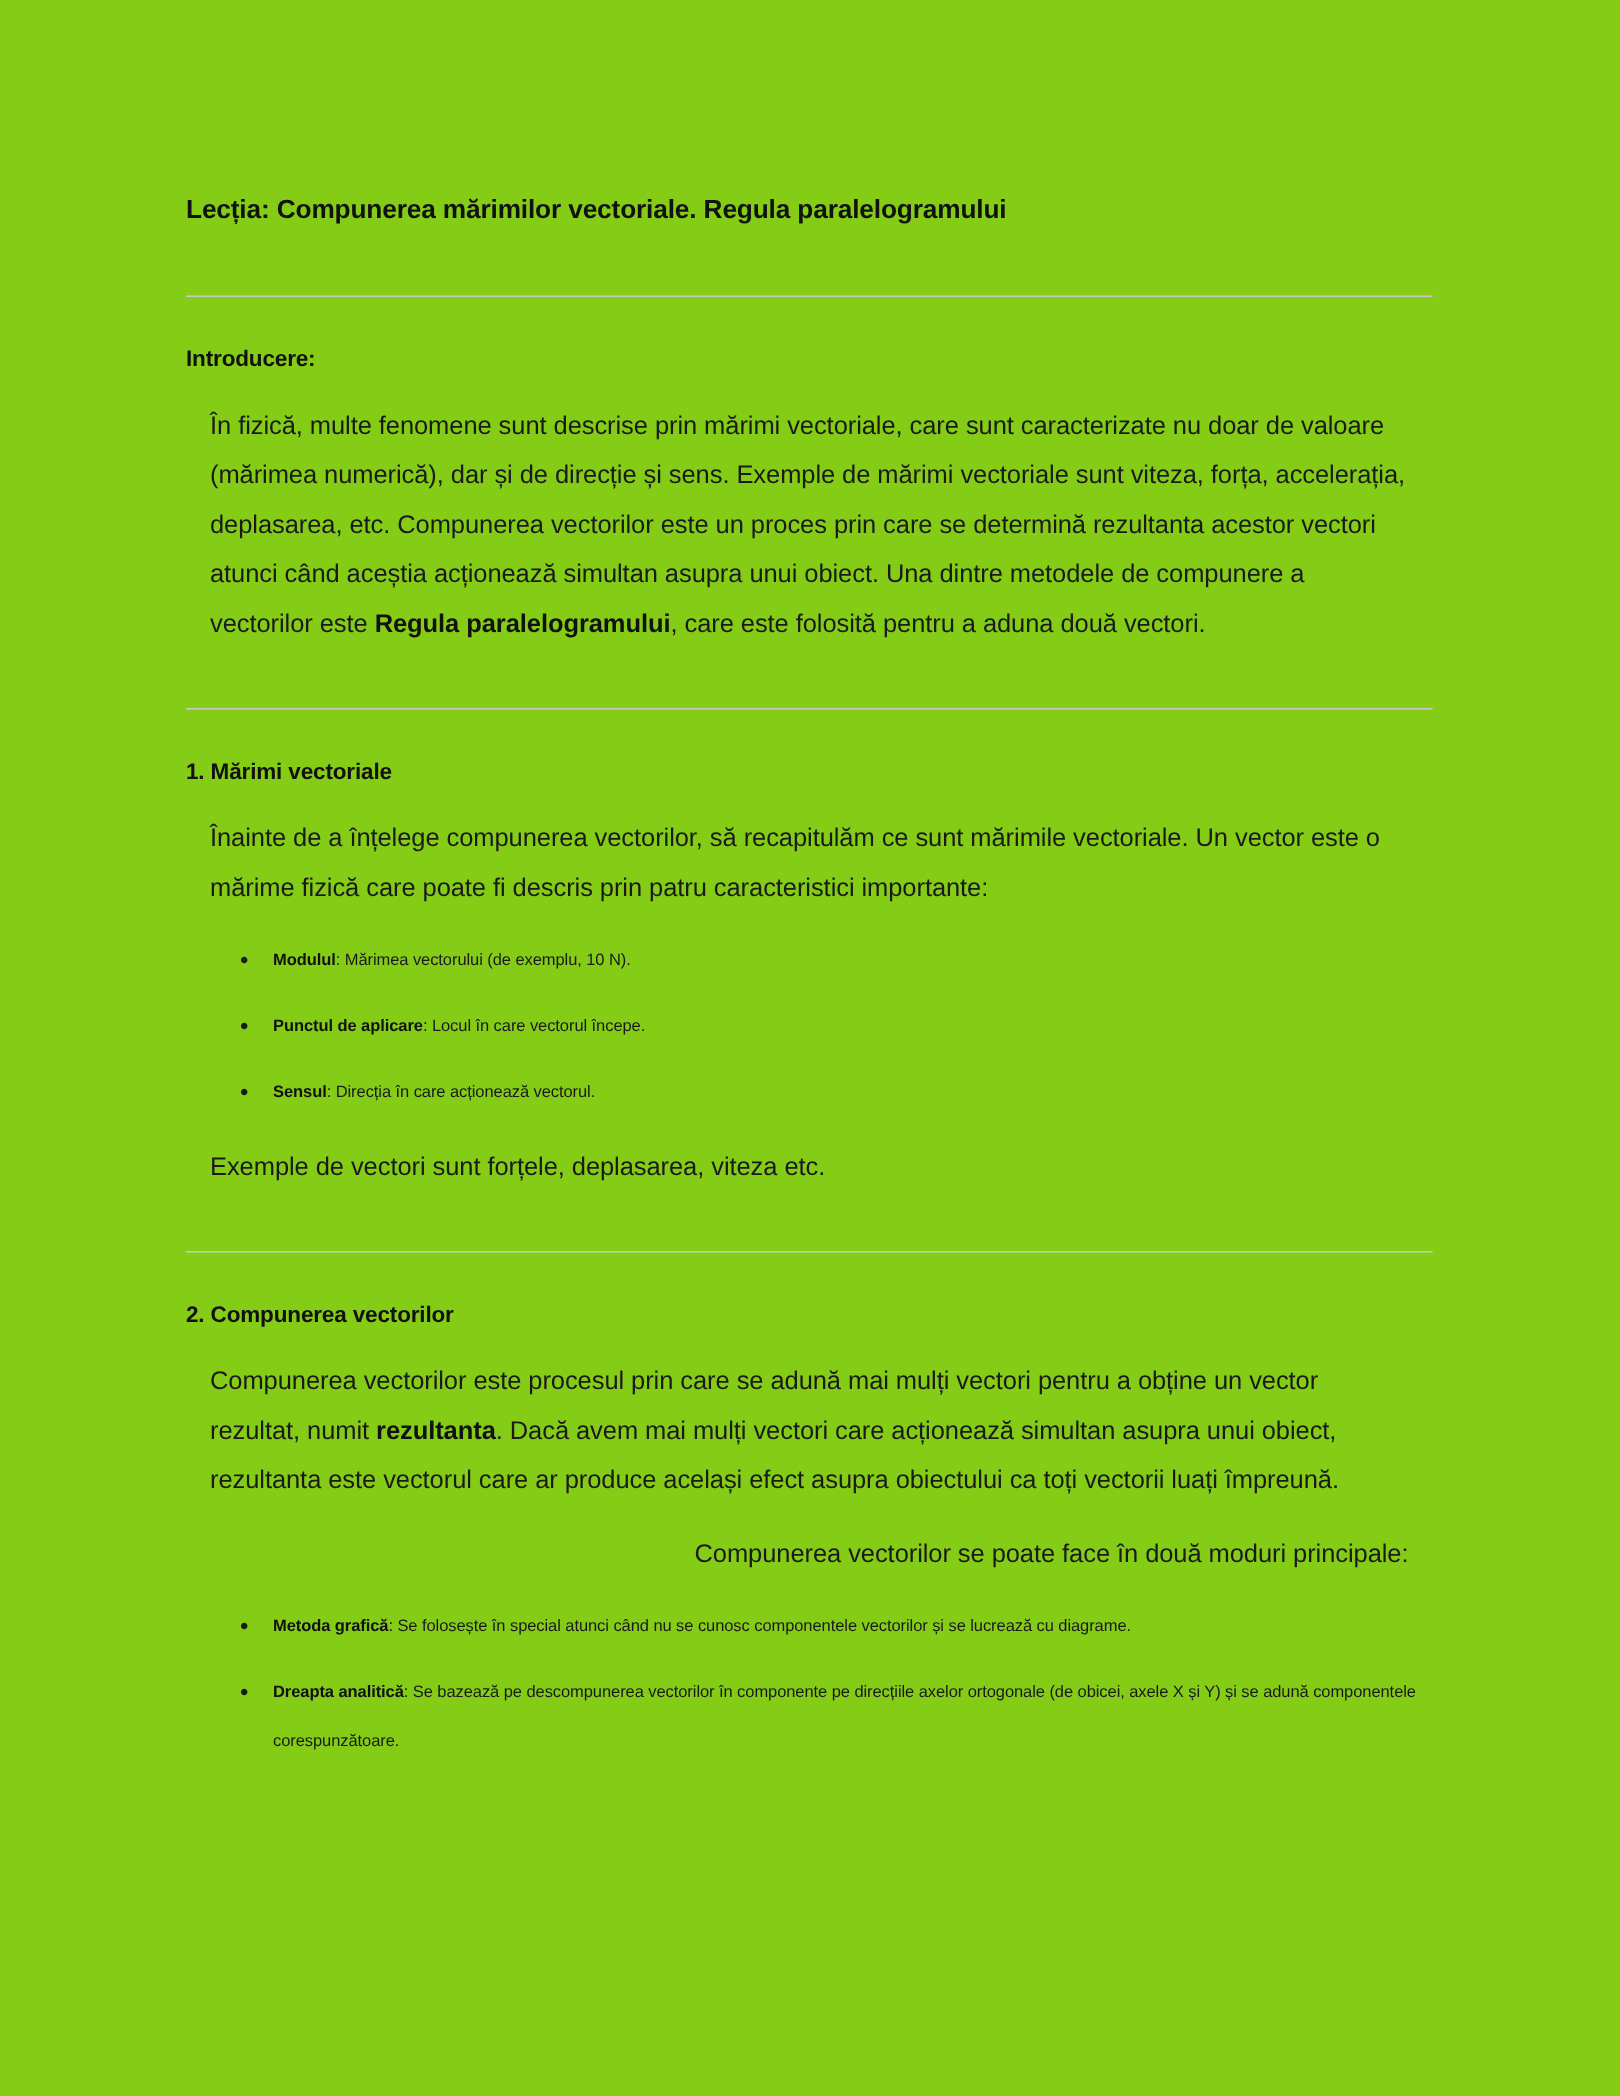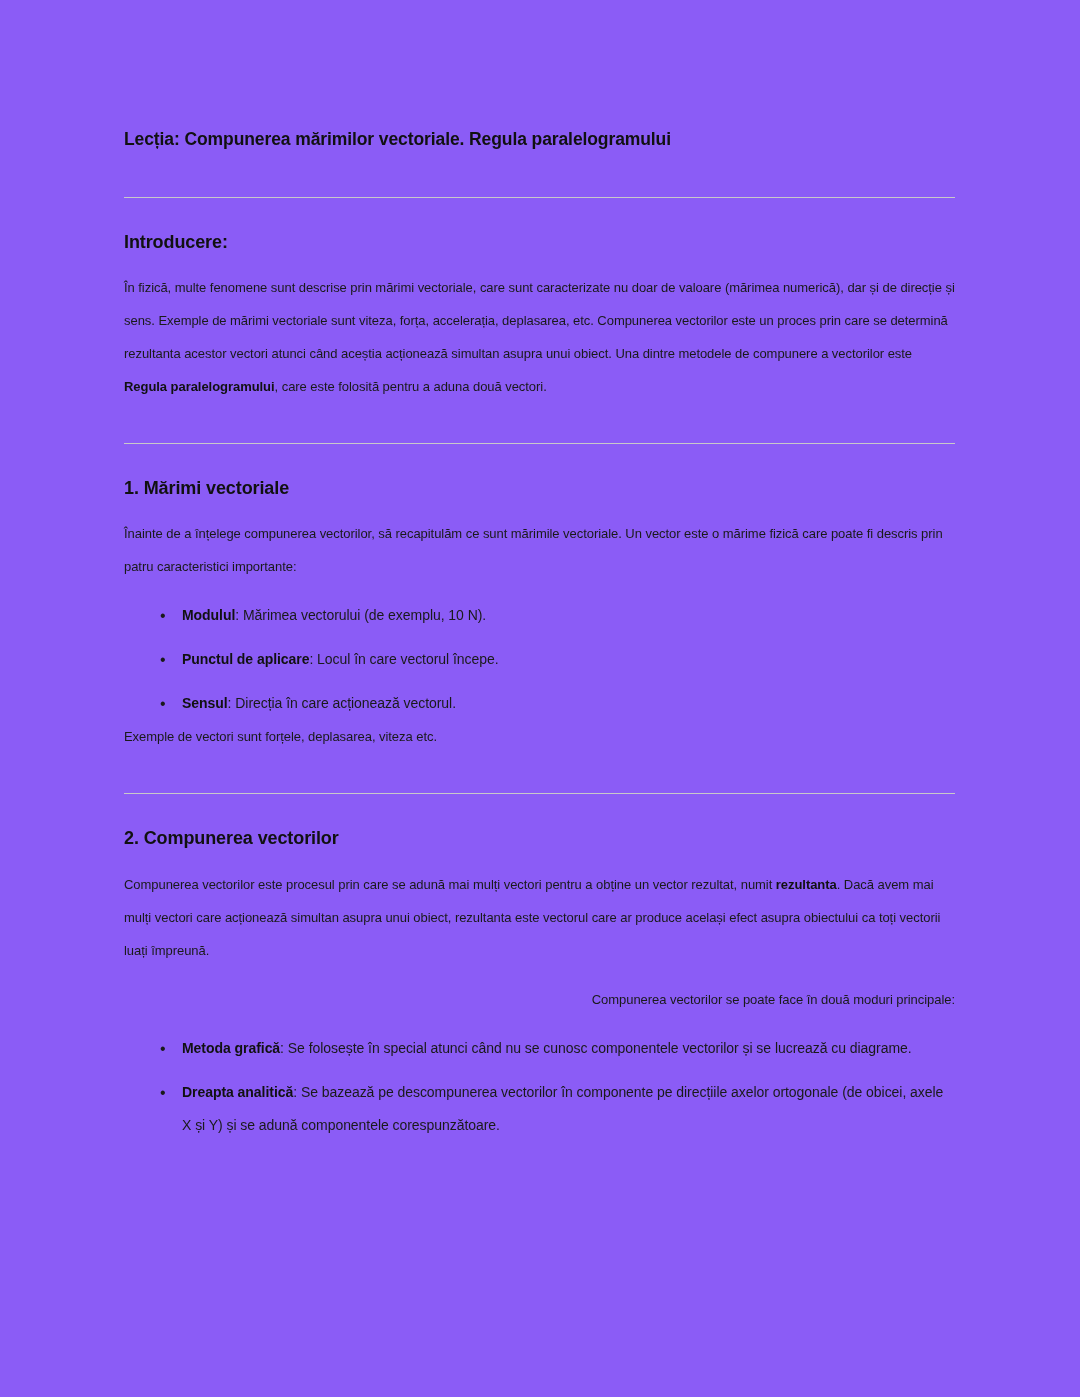--- a/index.html
+++ b/index.html
@@ -11,21 +11,21 @@
     width: 1080px;
     height: 1397px;
     font-family: "Liberation Sans", sans-serif;
     color: #1a1a1a;
     -webkit-font-smoothing: antialiased;
   }
   .page {
     position: relative;
     width: 1080px;
     height: 1397px;
-    background: #8b5cf6;
+    background: #84cc16;
     box-sizing: border-box;
     padding: 128px 125px 0 124px;
   }
   .doc-title {
     font-size: 17.5px;
     font-weight: bold;
     line-height: 1.35;
     letter-spacing: -0.1px;
     margin: 0 0 0 0;
     color: #111111;
@@ -35,49 +35,49 @@
     background: #c9c9c9;
     border: 0;
     margin: 0;
     width: 831px;
   }
   .rule-1 { margin-top: 45px; }
   .rule-2 { margin-top: 40px; }
   .rule-3 { margin-top: 40px; }
 
   .section-heading {
-    font-size: 18px;
+    font-size: 15px;
     font-weight: bold;
     line-height: 1.35;
     color: #111111;
     letter-spacing: -0.1px;
   }
   .h-intro { margin-top: 32px; }
   .h-sec { margin-top: 32px; }
 
   p.body-text {
-    font-size: 13px;
+    font-size: 17px;
     line-height: 33px;
-    margin: 0;
+    margin: 16px;
     color: #1a1a1a;
     letter-spacing: -0.05px;
     max-width: 831px;
   }
   p.gap-after-heading { margin-top: 17px; }
   p.gap-para { margin-top: 16px; text-align: right; }
 
   ul.bullets {
     list-style: none;
     margin: 16px 0 0 0;
     padding: 0;
   }
   ul.bullets li {
     position: relative;
     padding-left: 58px;
-    font-size: 14px;
+    font-size: 11px;
     line-height: 33px;
     color: #1a1a1a;
     letter-spacing: -0.05px;
     margin-bottom: 11px;
     max-width: 790px;
   }
   ul.bullets li:last-child { margin-bottom: 0; }
   ul.bullets li::before {
     content: "\2022";
     position: absolute;

